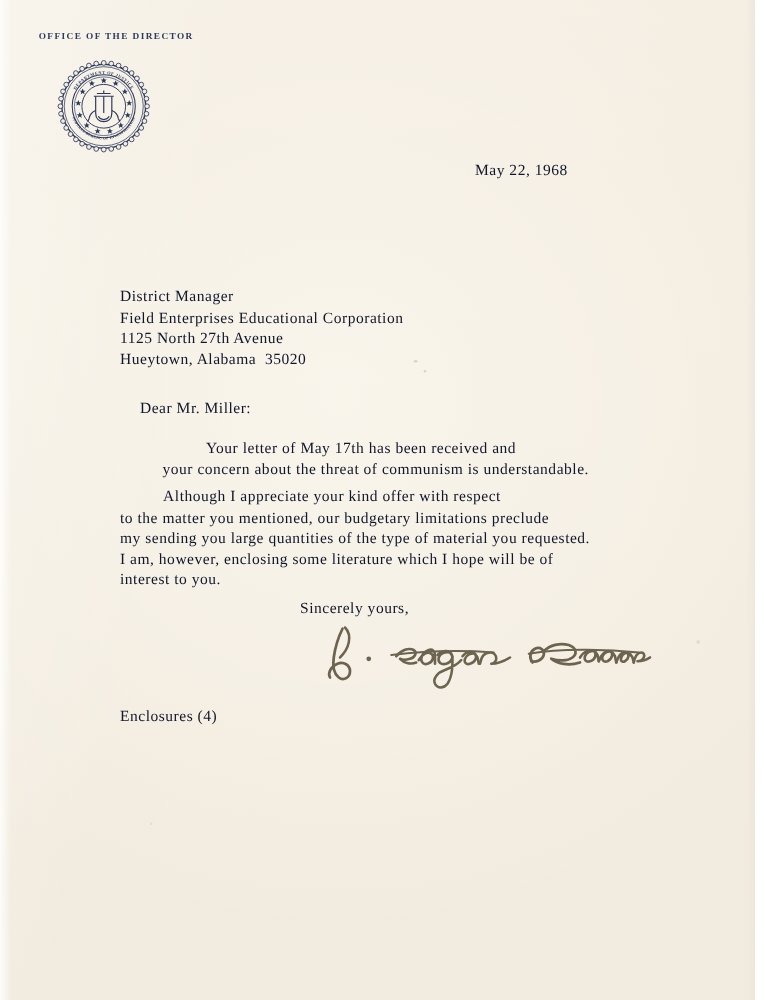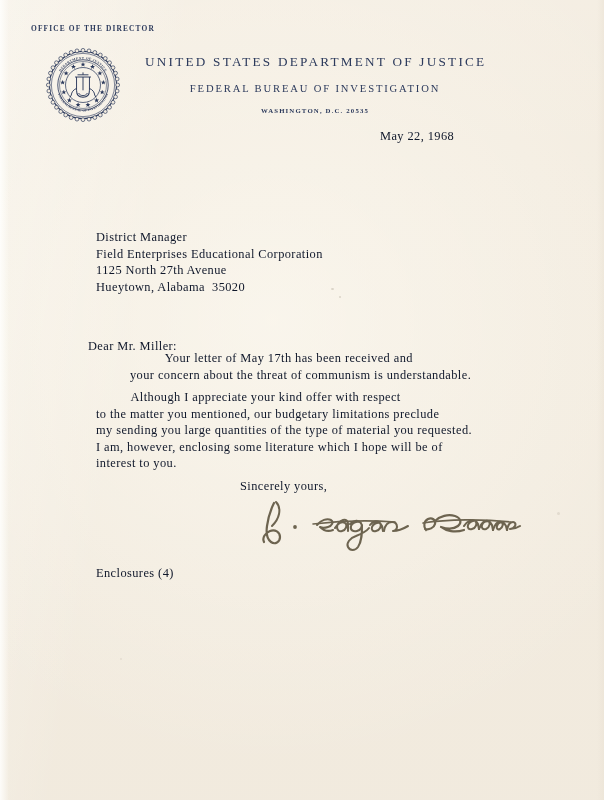--- a/index.html
+++ b/index.html
@@ -102,23 +102,22 @@
     left: 380px;
     top: 128px;
   }
   #address-block {
     position: absolute;
     left: 96px;
     top: 229px;
   }
   #salutation {
     position: absolute;
-    left: 88px;
+    left: 112px;
     top: 318px;
-    margin-top: 20px;
   }
   #para-1 {
     position: absolute;
     left: 83px;
     top: 350px;
     margin-left: 47px;
   }
   #para-2 {
     position: absolute;
     left: 96px;
@@ -255,25 +254,20 @@
         <path d="M44.2,60.6 C45.6,63.0 47.7,64.0 50,64.0 C52.3,64.0 54.4,63.0 55.8,60.6"></path>
 
         <path d="M41.5,54.5 C37.0,56.4 35.0,59.6 34.6,63.2"></path>
         <path d="M58.5,54.5 C63.0,56.4 65.0,59.6 65.4,63.2"></path>
         <path d="M34.6,63.2 L33.0,66.2"></path>
         <path d="M65.4,63.2 L67.0,66.2"></path>
       </g>
     </svg>
   </div>
 
-  <div class="head-block">
-    <div class="head-title">UNITED STATES DEPARTMENT OF JUSTICE</div>
-    <div class="head-sub">FEDERAL BUREAU OF INVESTIGATION</div>
-    <div class="head-city">WASHINGTON, D.C.  20535</div>
-  </div>
 
   <div id="date-line" class="typed">May 22, 1968</div>
 
   <div id="address-block">
     <div class="typed">District Manager</div>
     <div class="typed">Field Enterprises Educational Corporation</div>
     <div class="typed">1125 North 27th Avenue</div>
     <div class="typed">Hueytown, Alabama  35020</div>
   </div>
 

